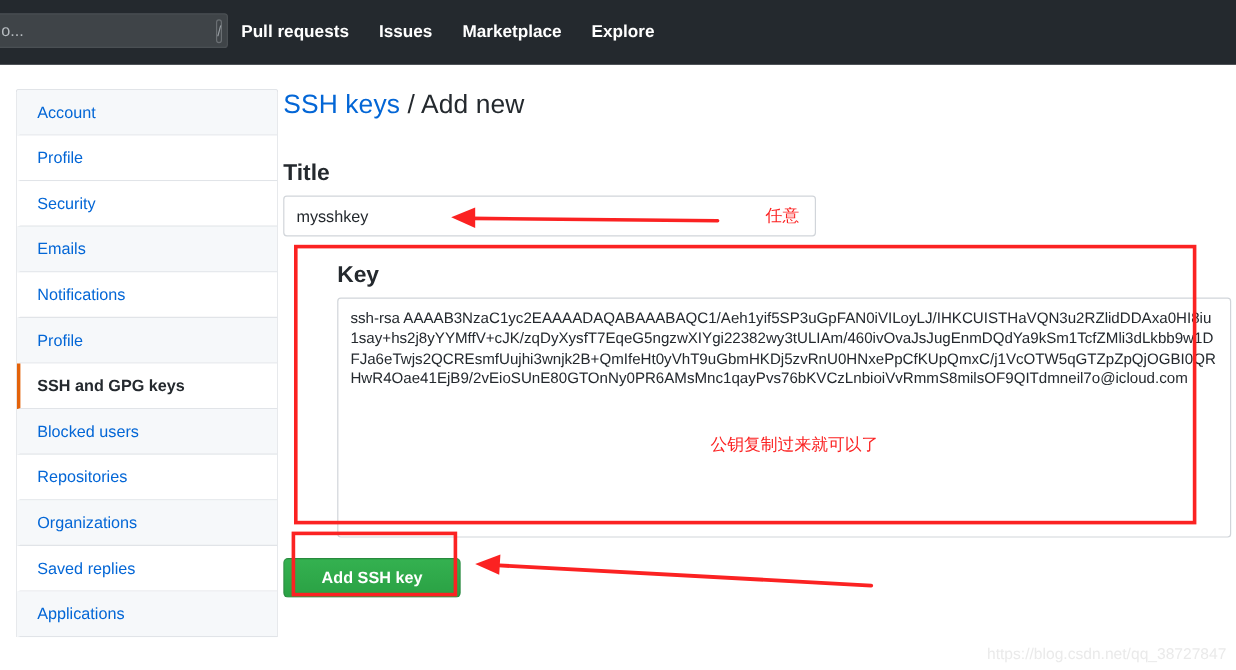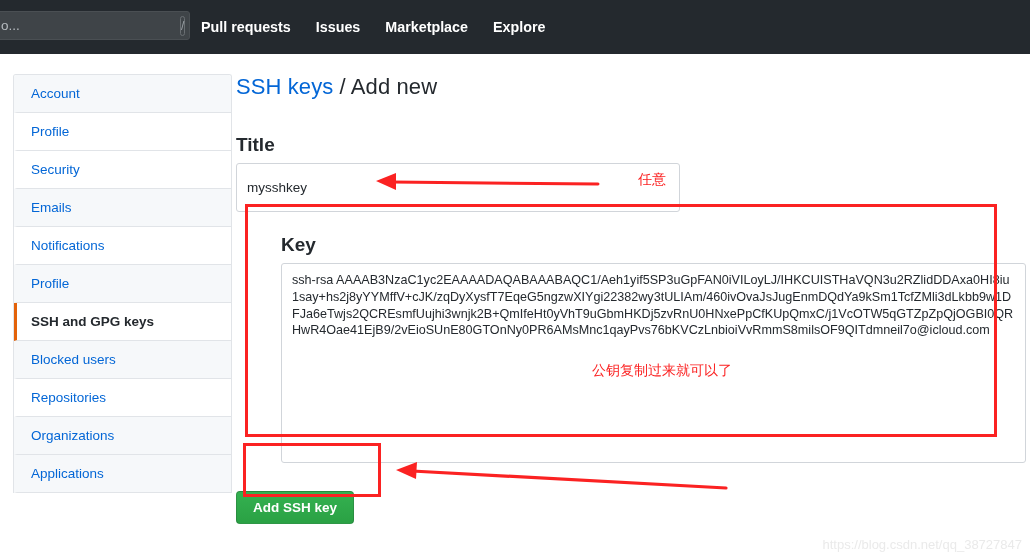--- a/index.html
+++ b/index.html
@@ -124,21 +124,21 @@
 
   .field-label {
     font-size: 19px;
     font-weight: bold;
     color: #24292e;
     margin-bottom: 7px;
   }
 
   #title-input {
     width: 444px;
-    height: 49px;
+    height: 34px;
     border: 1px solid #d1d5da;
     border-radius: 3px;
     padding: 0 10px;
     font-size: 13.5px;
     color: #24292e;
     font-family: "Liberation Sans", sans-serif;
     outline: none;
     background: #fff;
   }
 
@@ -160,28 +160,28 @@
     font-family: "Liberation Sans", sans-serif;
     resize: none;
     outline: none;
     background: #fff;
     word-break: break-all;
     overflow: hidden;
     white-space: pre-wrap;
   }
 
   #submit-btn {
-    margin-top: 24px;
+    margin-top: 12px;
     background: linear-gradient(#34b150, #2aa144);
     border: 1px solid rgba(27,31,35,0.18);
     border-radius: 4px;
     color: #ffffff;
     font-size: 13.5px;
     font-weight: bold;
-    padding: 8px 16px;
+    padding: 8px 31px;
     cursor: pointer;
     font-family: "Liberation Sans", sans-serif;
   }
 
   
   .anno-box {
     position: absolute;
     border: 3px solid #fb2222;
     pointer-events: none;
   }
@@ -225,20 +225,21 @@
   <div class="side-item alt">Account</div>
   <div class="side-item">Profile</div>
   <div class="side-item">Security</div>
   <div class="side-item alt">Emails</div>
   <div class="side-item">Notifications</div>
   <div class="side-item alt">Profile</div>
   <div class="side-item active">SSH and GPG keys</div>
   <div class="side-item alt">Blocked users</div>
   <div class="side-item">Repositories</div>
   <div class="side-item alt">Organizations</div>
+  <div class="side-item">Saved replies</div>
   <div class="side-item alt">Applications</div>
 </nav>
 
 <main id="main">
   <h1 id="page-title">
     <span class="lnk">SSH keys</span><span> / Add new</span>
   </h1>
 
   <div class="field-label">Title</div>
   <input id="title-input" type="text" placeholder="" value="mysshkey" style="">

